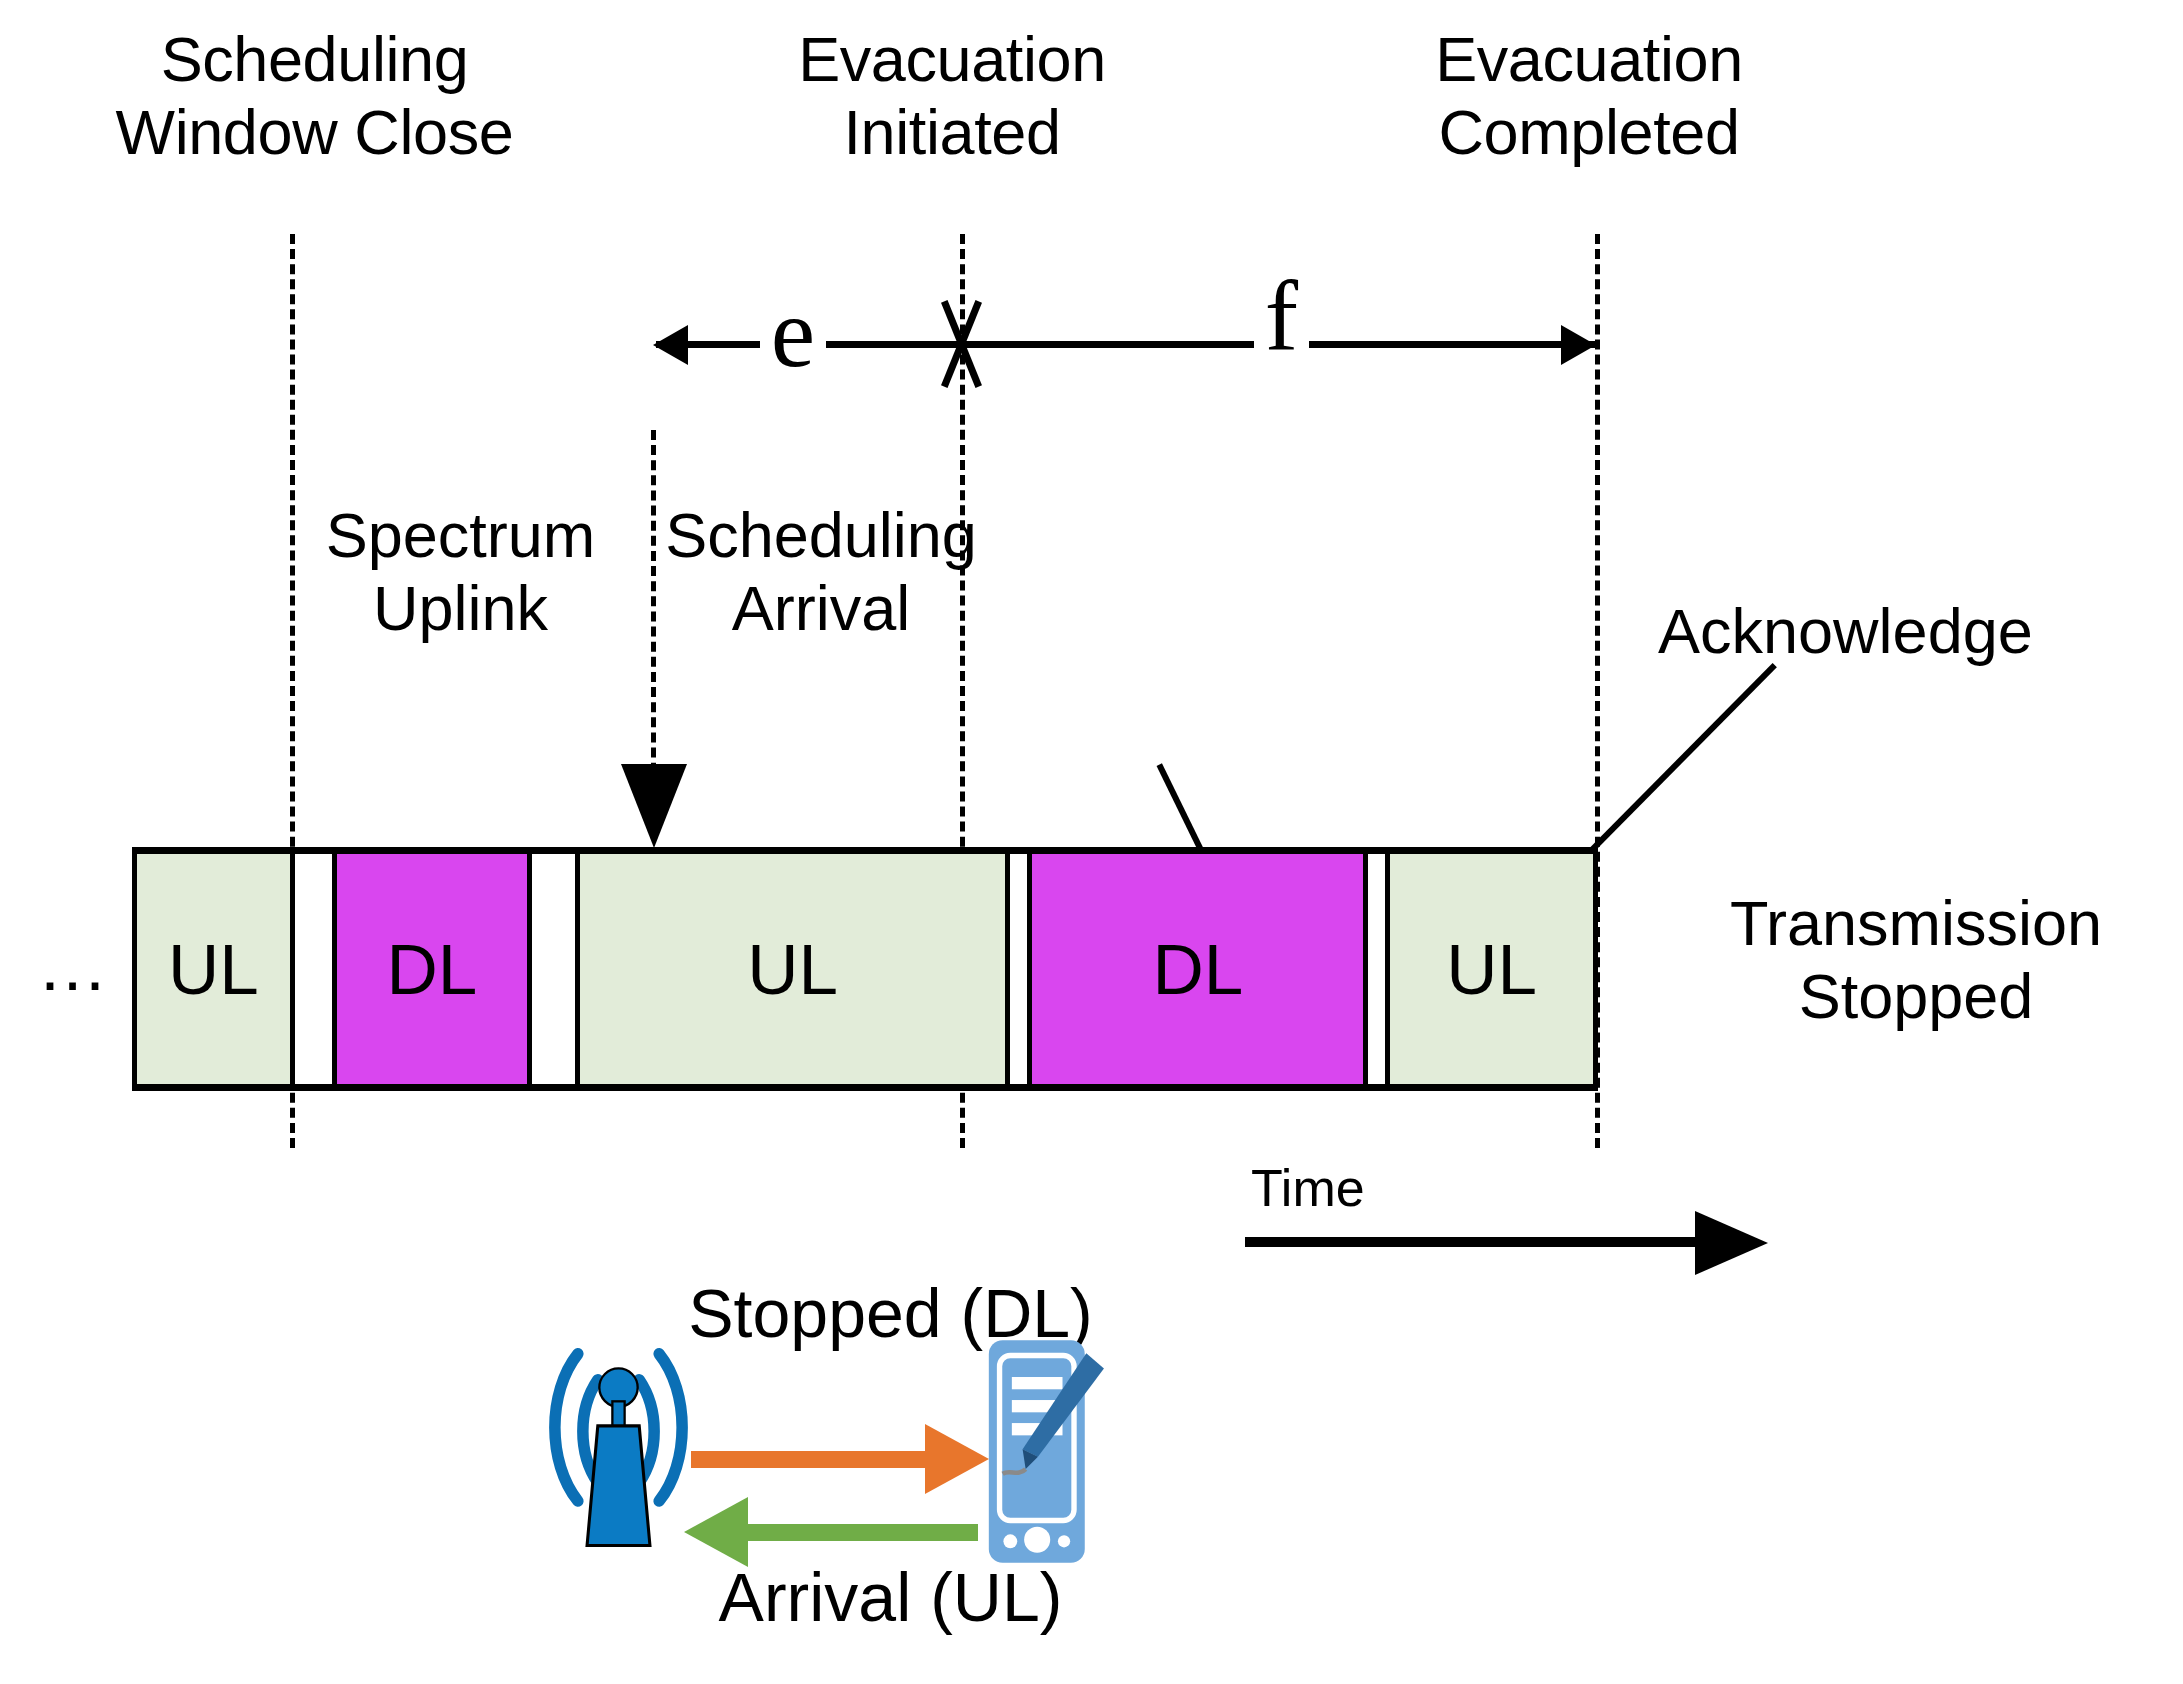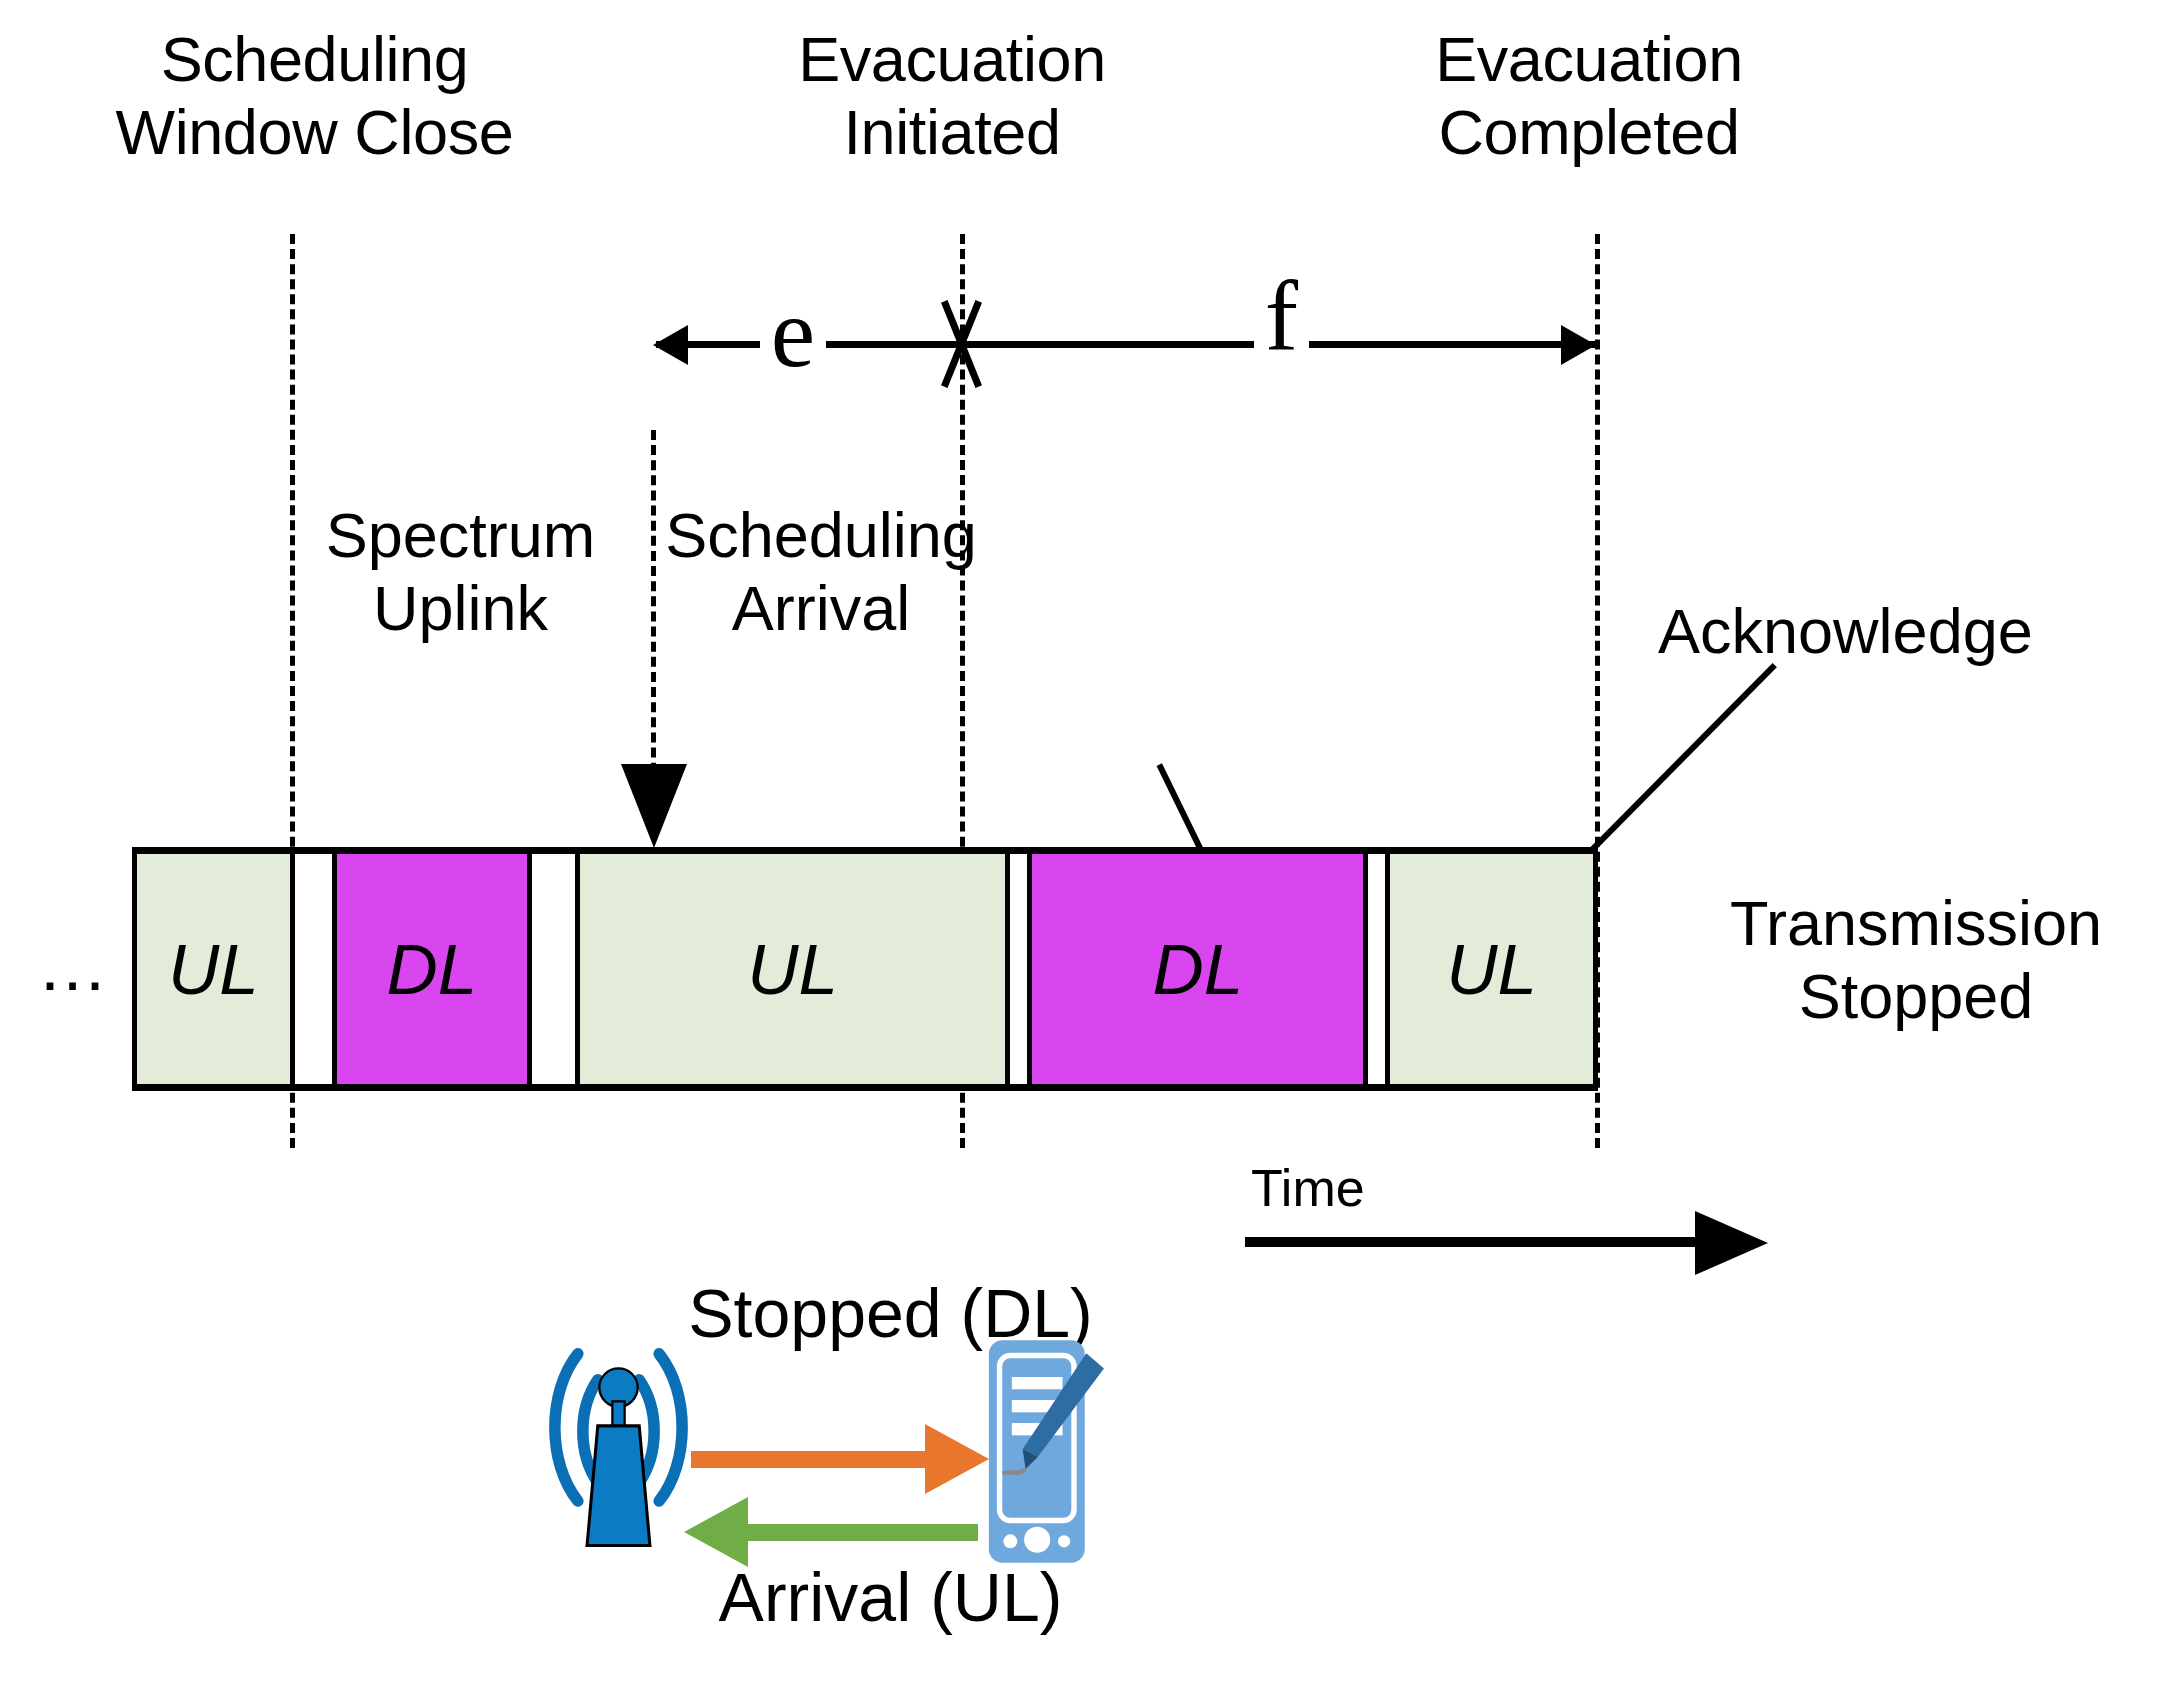--- a/index.html
+++ b/index.html
@@ -147,21 +147,21 @@
 Stopped</div>
 
   <div class="leader" style="left:1544px;top:894px;width:325px;transform:rotate(-45.3deg);"></div>
 
   <div class="leader" style="left:1221px;top:898px;width:147px;transform:rotate(-116deg);"></div>
 
   <div class="downarrow" style="left:621px;top:764px;"></div>
 
   <div class="ellipsis" style="left:37px;top:925px;">…</div>
 
-  <div id="bar" style="left:132px;top:847px;width:1466px;height:244px;font-style:italic;">
+  <div id="bar" style="left:132px;top:847px;width:1466px;height:244px;">
 
     <div class="slot ul" style="width:163px;">
       <span>UL</span>
     </div>
     <div class="slot gap" style="width:37px;"></div>
     <div class="slot dl" style="width:200px;">
       <span>DL</span>
     </div>
     <div class="slot gap" style="width:43px;"></div>
     <div class="slot ul" style="width:436px;">

